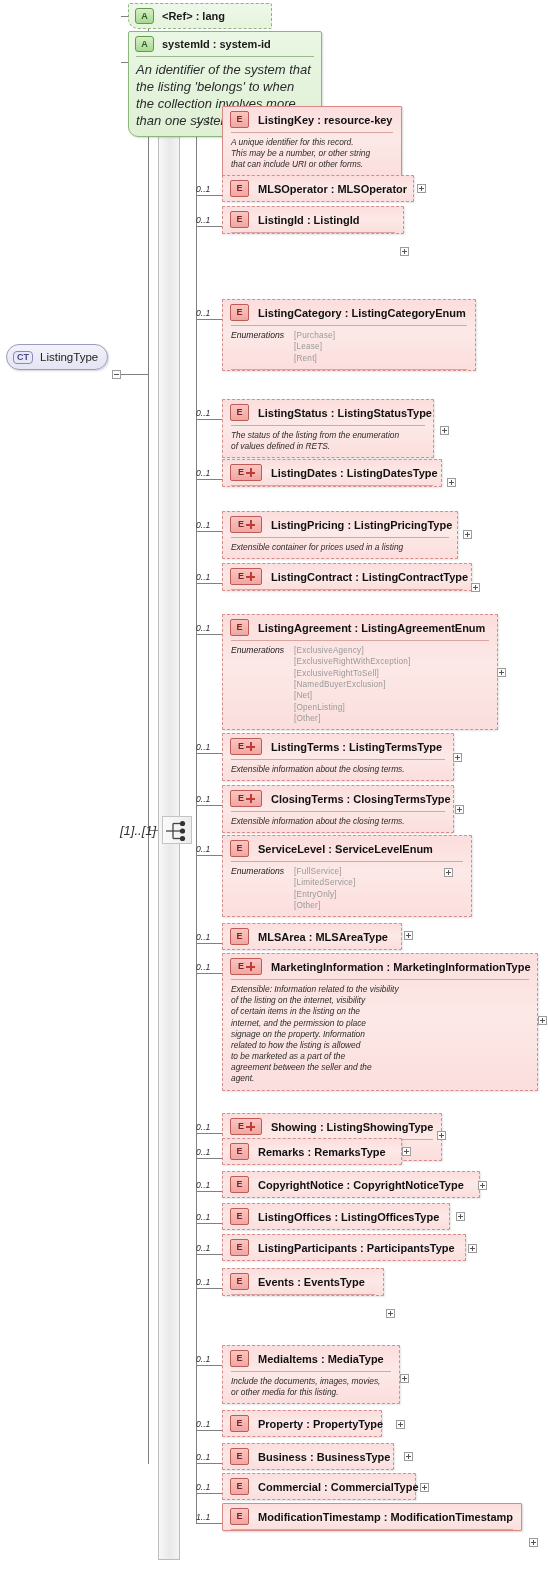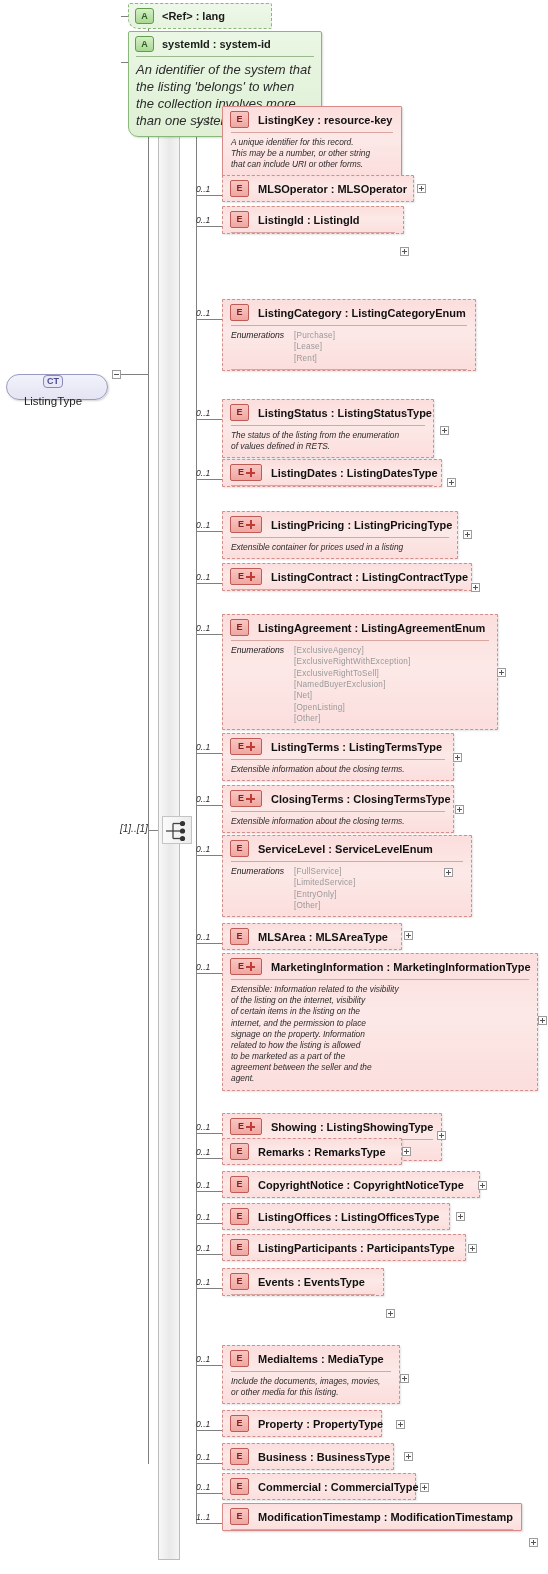--- a/index.html
+++ b/index.html
@@ -179,21 +179,21 @@
   
   .occ{
     position:absolute;
     font-size:8.6px;
     font-style:italic;
     color:#303030;
     white-space:nowrap;
   }
   .seq-occ{
     position:absolute;
-    font-size:10px;
+    font-size:13px;
     font-style:italic;
     color:#303030;
     white-space:nowrap;
   }
 </style>
 </head>
 <body>
 
 <div id="canvas">
 
@@ -225,21 +225,21 @@
       <div class="hline" style="left: 196px; top: 1523px; width: 26px;"></div>
       <div class="hline" style="left: 121px; top: 374px; width: 27px;"></div>
       <div class="vline" style="left: 148px; top: 16px; height: 1448px;"></div>
       <div class="hline" style="left: 121px; top: 16px; width: 27px;"></div>
       <div class="hline" style="left: 121px; top: 62px; width: 27px;"></div>
       <div class="hline" style="left: 148px; top: 830px; width: 10px;"></div>
       <div class="vline" style="left: 196px; top: 126px; height: 1397px;"></div>
       <div class="hline" style="left: 180px; top: 830px; width: 16px; background: transparent;"></div>
     </div>
 
-  <div class="ct-node" id="ct-node" style="left: 6px; top: 374px; width: 102px; flex-direction: column;">
+  <div class="ct-node" id="ct-node" style="left: 6px; top: 344px; width: 102px;">
     <span class="ct-badge">CT</span>
     <span class="ct-label">ListingType</span>
   </div>
   <div class="exp-box" id="ct-exp" style="left: 112px; top: 370px;"></div>
 
   <div class="seq-bar" id="seq-bar" style="left: 158px; top: 118px; width: 22px; height: 1442px;"></div>
   <div class="seq-card" id="seq-card" style="left: 162px; top: 816px; width: 30px; height: 28px;">
     <svg class="seq-icon" id="seq-svg" width="26" height="22" viewBox="0 0 26 22" style="left: 2px; top: 3px;">
       <line x1="1" y1="11" x2="8" y2="11" stroke="#444" stroke-width="1.3"></line>
       <line x1="8" y1="3.5" x2="8" y2="18.5" stroke="#444" stroke-width="1.3"></line>

